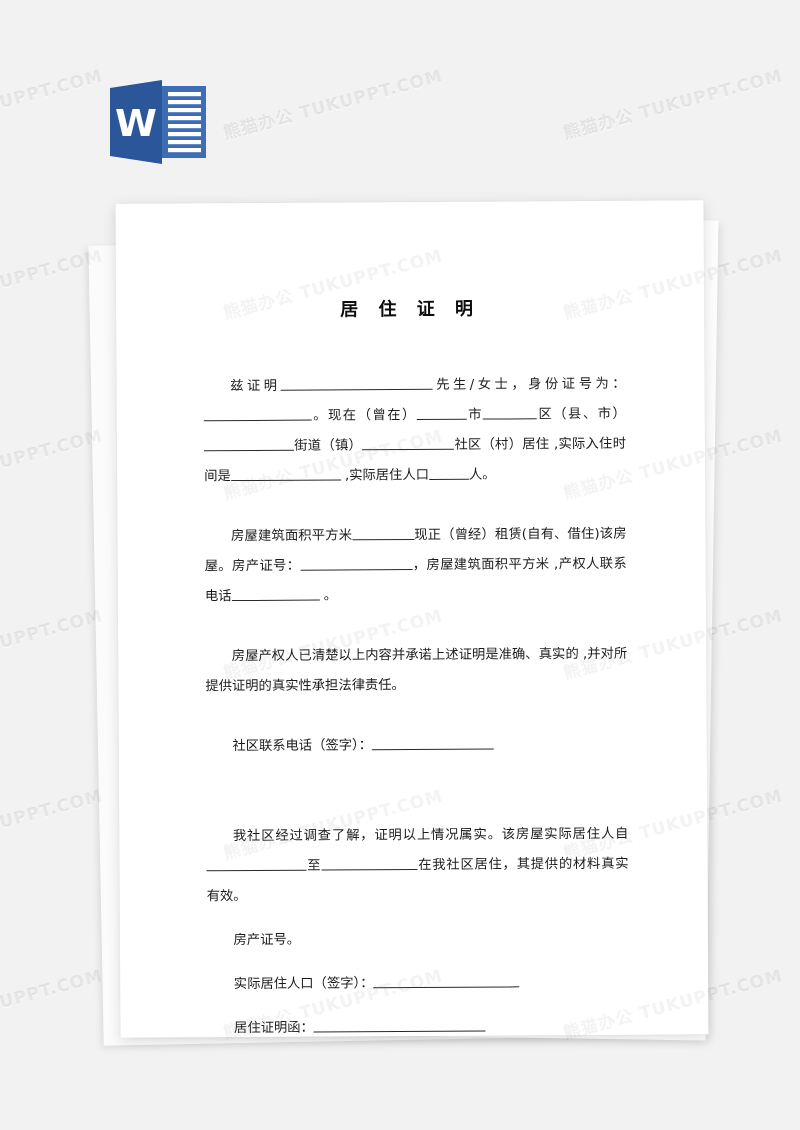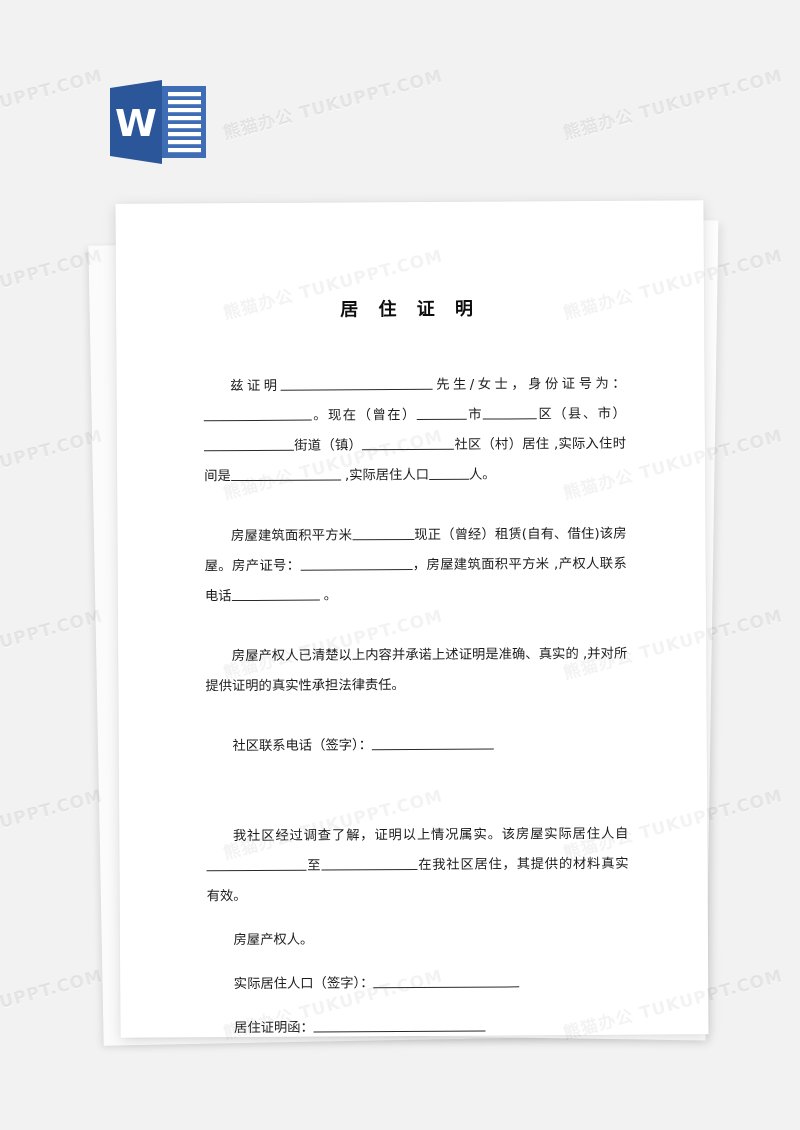--- a/index.html
+++ b/index.html
@@ -229,21 +229,21 @@
       <p id="p1-certify" class="p-indent"><span>兹证明</span><span class="blank" style="width: 152px;"></span><span>先生/女士，身份证号为：</span><span class="blank" style="width: 108px;"></span><span>。现在（曾在）</span><span class="blank" style="width: 50px;"></span><span>市</span><span class="blank" style="width: 54px;"></span><span>区（县、市）</span><span class="blank" style="width: 90px;"></span><span>街道（镇）</span><span class="blank" style="width: 92px;"></span><span>社区（村）居住 ,实际入住时间是</span><span class="blank" style="width: 110px;"></span><span> ,实际居住人口</span><span class="blank" style="width: 40px;"></span><span>人。</span></p>
       <div class="gap-line"></div>
       <p id="p2-property" class="p-indent"><span>房屋建筑面积平方米</span><span class="blank" style="width: 62px;"></span><span>现正（曾经）租赁(自有、借住)该房屋。房产证号：</span><span class="blank" style="width: 112px;"></span><span>，房屋建筑面积平方米 ,产权人联系电话</span><span class="blank" style="width: 88px;"></span><span> 。</span></p>
       <div class="gap-line"></div>
       <p id="p3-promise" class="p-indent"><span>房屋产权人已清楚以上内容并承诺上述证明是准确、真实的 ,并对所提供证明的真实性承担法律责任。</span></p>
       <div class="gap-line"></div>
       <p id="p4-owner-signature" class="p-indent"><span>社区联系电话（签字）：</span><span class="blank" style="width: 122px;"></span></p>
       <div class="gap-line" style="height: 60px;"></div>
       <p id="p5-community" class="p-indent"><span>我社区经过调查了解，证明以上情况属实。该房屋实际居住人自</span><span class="blank" style="width: 100px;"></span><span>至</span><span class="blank" style="width: 96px;"></span><span>在我社区居住，其提供的材料真实有效。</span></p>
       <div class="gap-line" style="height: 14px;"></div>
-      <p id="p6-hereby" class="p-indent"><span>房屋产权人。</span></p>
+      <p id="p6-hereby" class="p-indent"><span>房产证号。</span></p>
       <div class="gap-line" style="height: 14px;"></div>
       <p id="p7-community-head" class="p-indent"><span>实际居住人口（签字）：</span><span class="blank" style="width: 146px;"></span></p>
       <div class="gap-line" style="height: 14px;"></div>
       <p id="p8-community-phone" class="p-indent"><span>居住证明函：</span><span class="blank" style="width: 172px;"></span></p>
     </div>
 </div>
 
 <div id="watermark-front">
     <div class="wm-front" style="left: -120px; top: 120px;">熊猫办公 TUKUPPT.COM</div>
     <div class="wm-front" style="left: 220px; top: 120px;">熊猫办公 TUKUPPT.COM</div>

